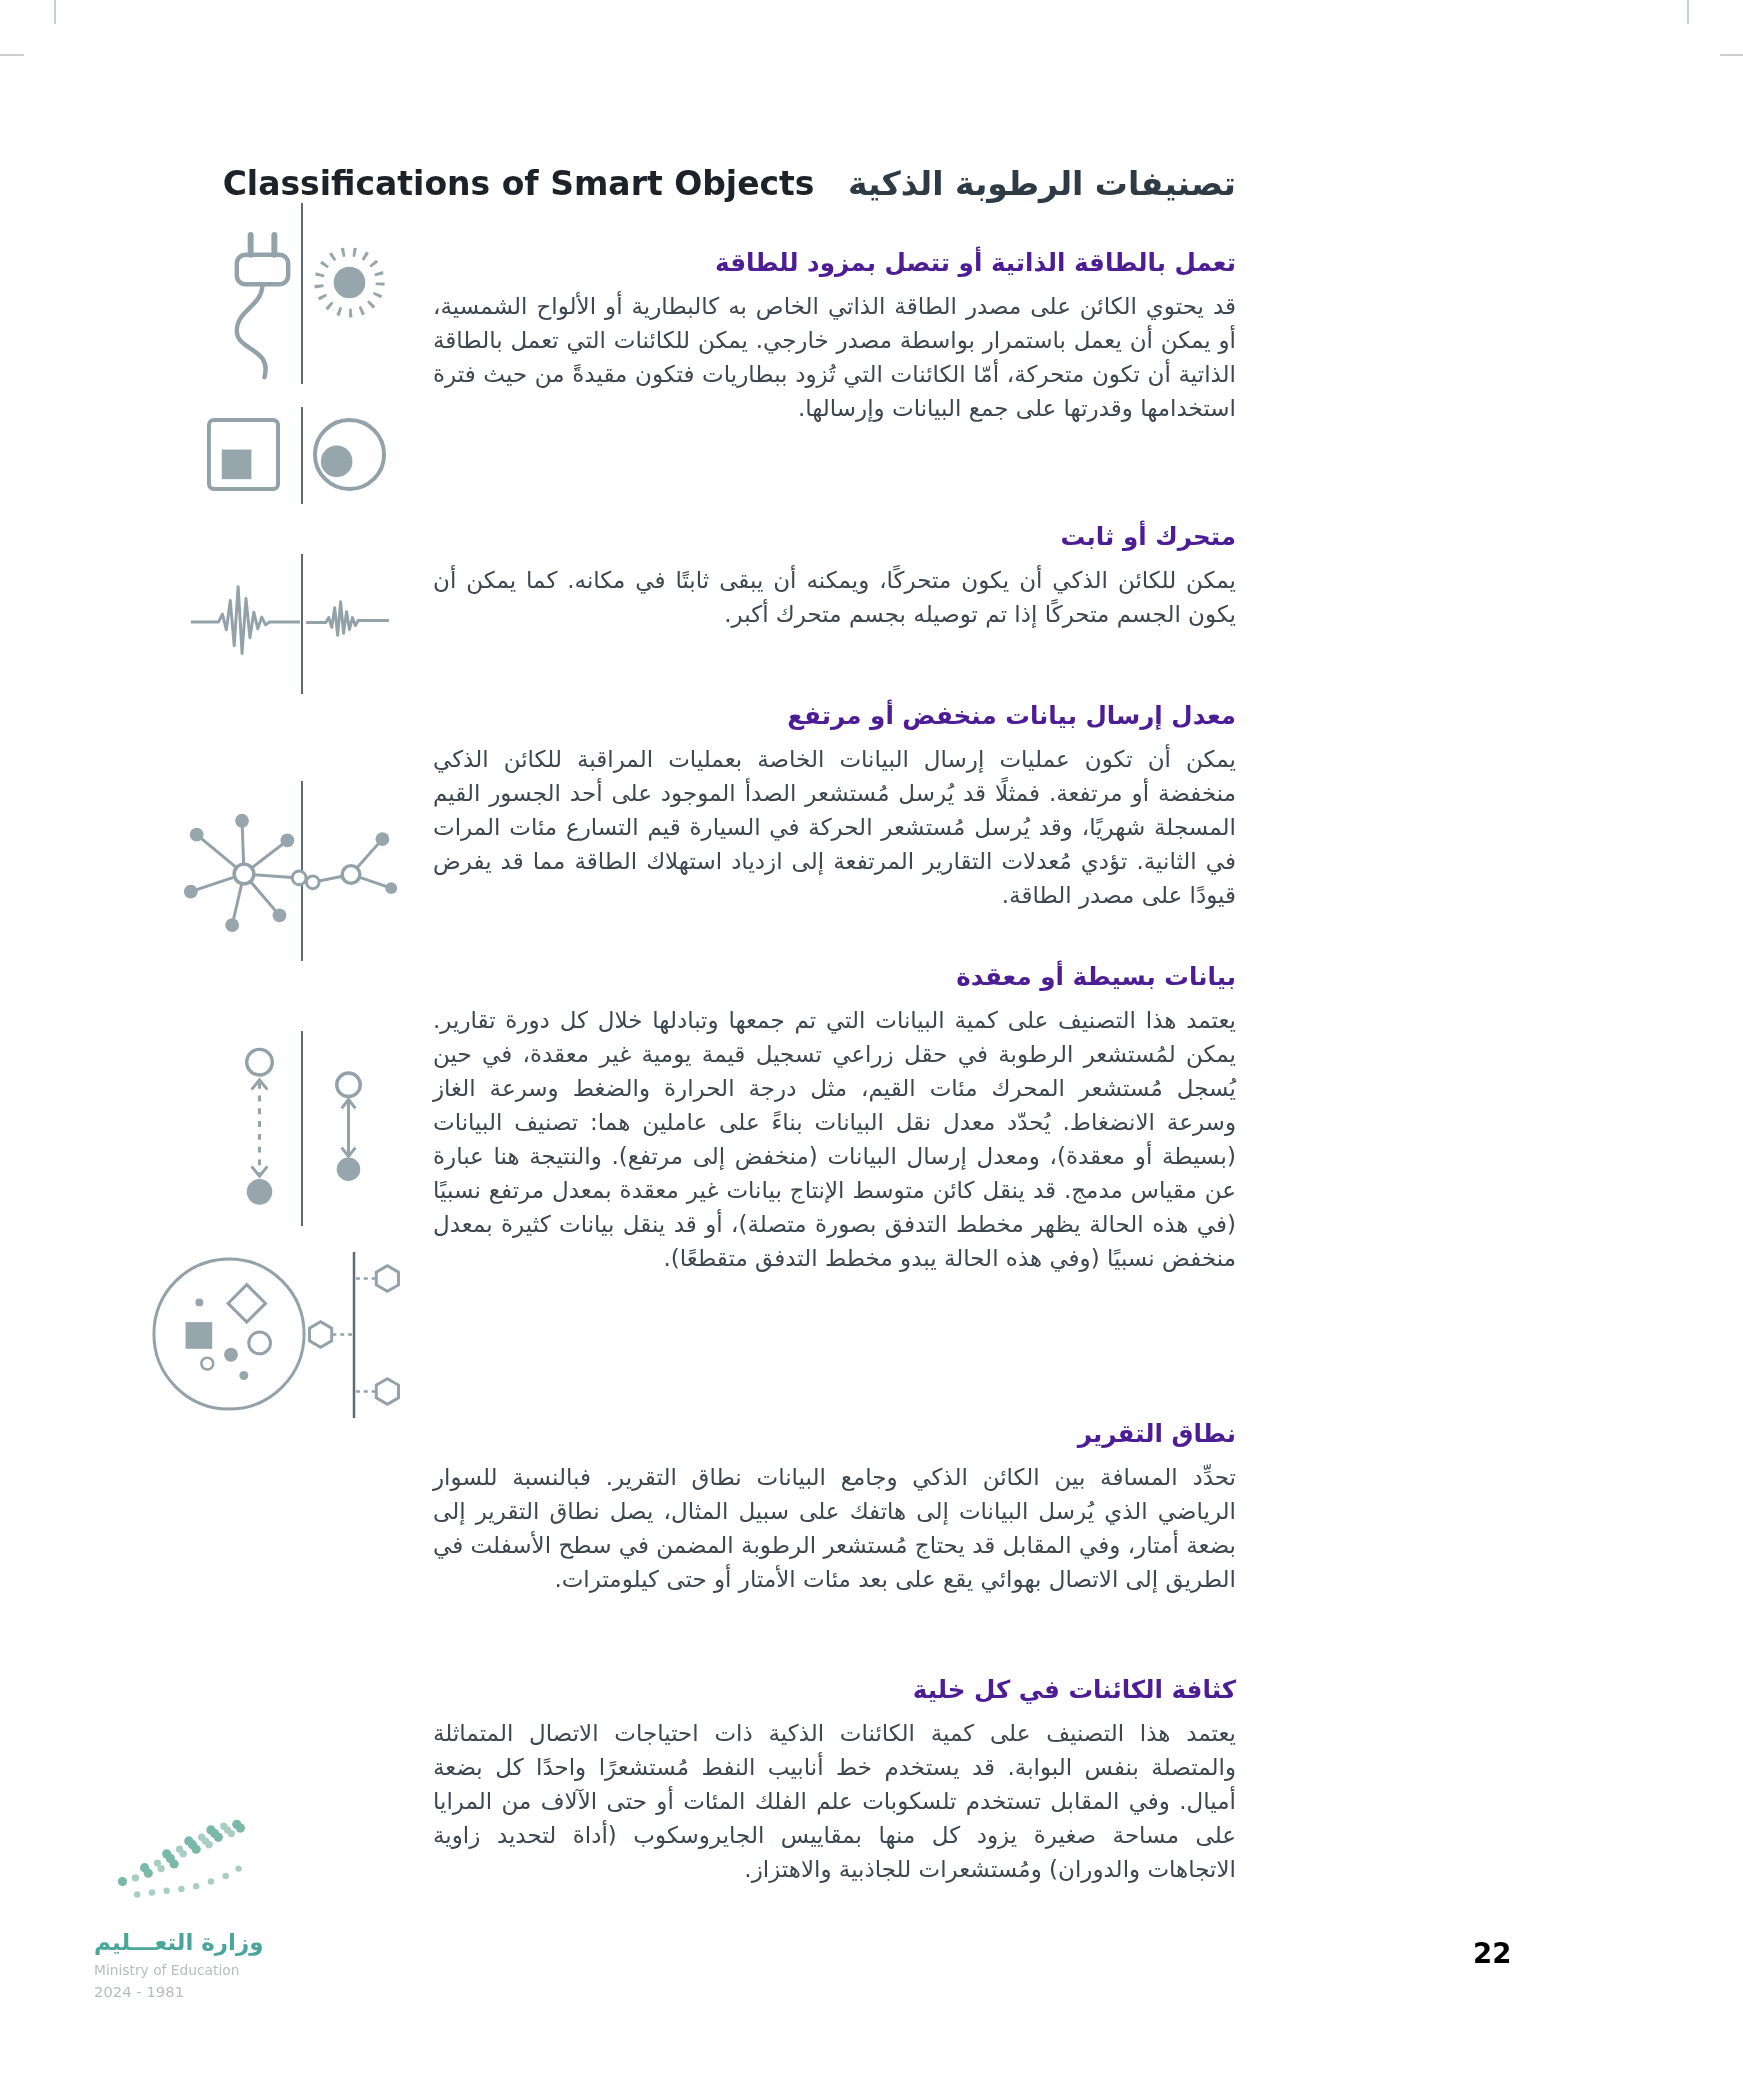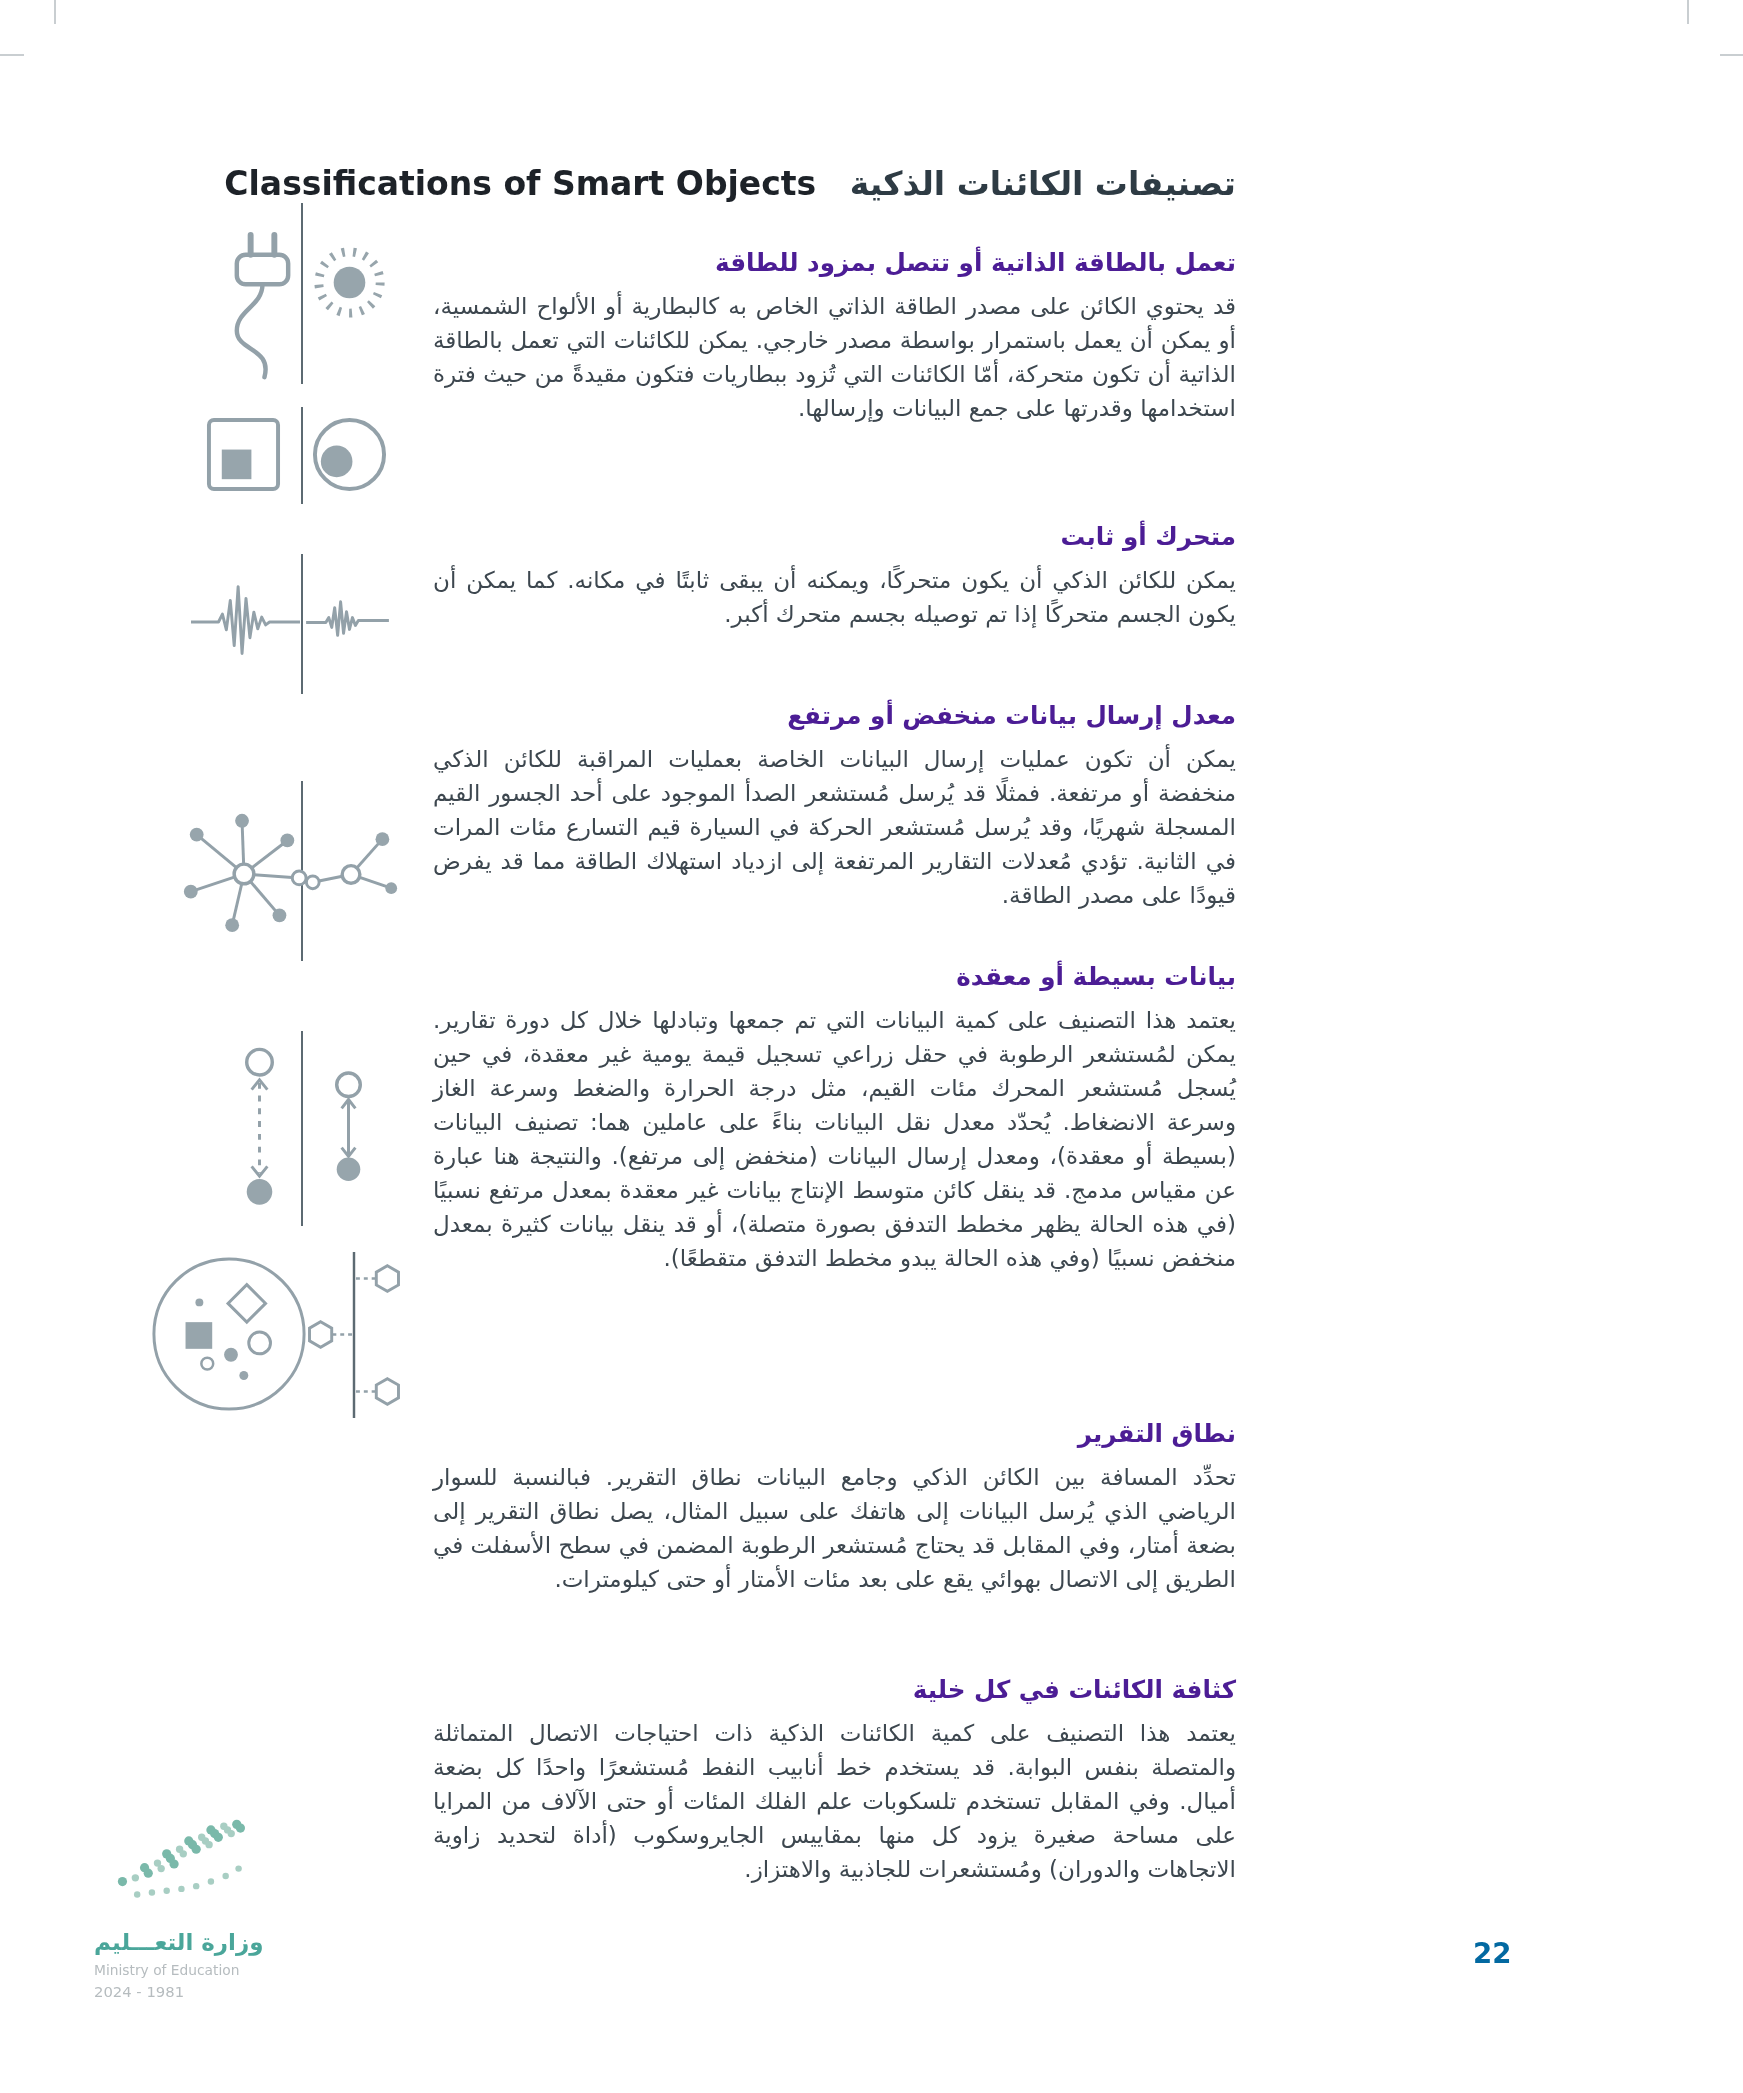--- a/index.html
+++ b/index.html
@@ -86,35 +86,35 @@
   
   .logo { position: absolute; left: 94px; top: 1817px; width: 236px; }
   .logo .ar { font-size: 23px; font-weight: bold; color: #4aa69a; margin-top: 2px; direction: rtl; text-align: left; }
   .logo .en { font-size: 13.8px; color: #b6bcbf; margin-top: 6.9px; }
   .logo .yr { font-size: 14.8px; color: #b6bcbf; margin-top: 4.9px; }
   .pagenum {
     position: absolute;
     left: 1473px; top: 1937px;
     font-size: 27.6px;
     font-weight: bold;
-    color: #0369a1;
+    color: #000000;
   }
 </style>
 </head>
 <body>
 
 <div class="page">
 
   <div class="crop tl-v"></div>
   <div class="crop tl-h"></div>
   <div class="crop tr-v"></div>
   <div class="crop tr-h"></div>
 
   <h1 class="title">
-    <span>تصنيفات الكائنات الذكية</span>
+    <span>تصنيفات الرطوبة الذكية</span>
     <span class="en">Classifications of Smart Objects</span>
   </h1>
 
   <section class="sec sec-power">
     <h2>تعمل بالطاقة الذاتية أو تتصل بمزود للطاقة</h2>
     <p>قد يحتوي الكائن على مصدر الطاقة الذاتي الخاص به كالبطارية أو الألواح الشمسية، أو يمكن أن يعمل باستمرار بواسطة مصدر خارجي. يمكن للكائنات التي تعمل بالطاقة الذاتية أن تكون متحركة، أمّا الكائنات التي تُزود ببطاريات فتكون مقيدةً من حيث فترة استخدامها وقدرتها على جمع البيانات وإرسالها.</p>
   </section>
 
   <section class="sec sec-mobility">
     <h2>متحرك أو ثابت</h2>

